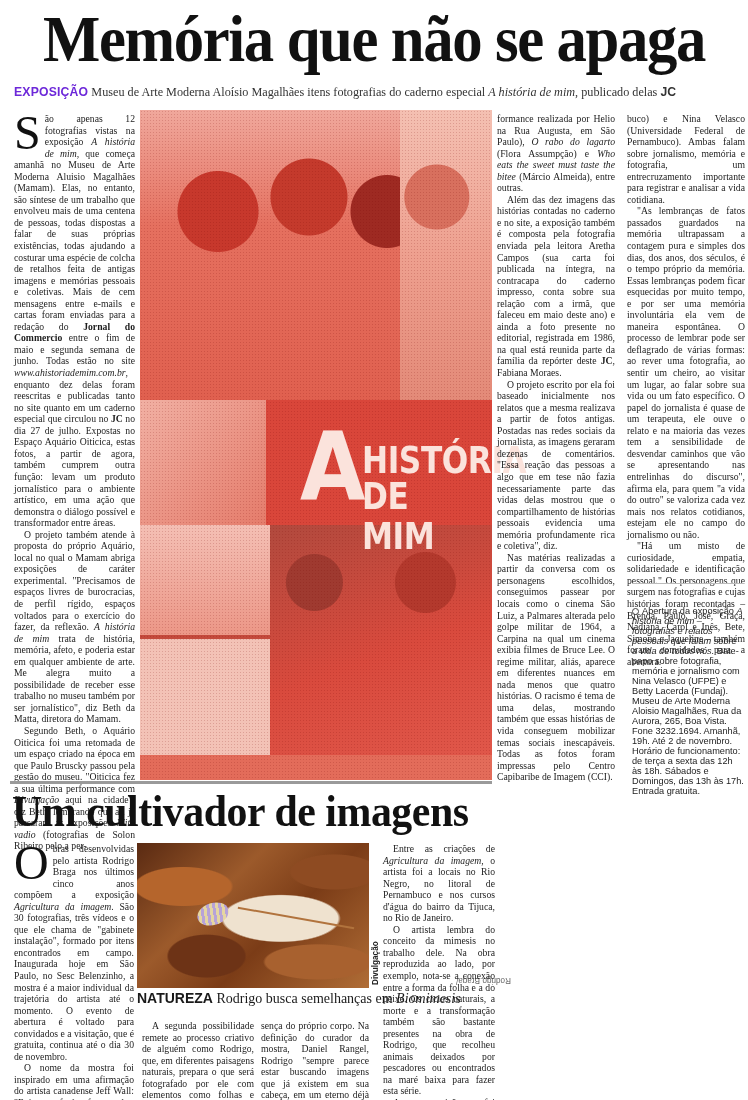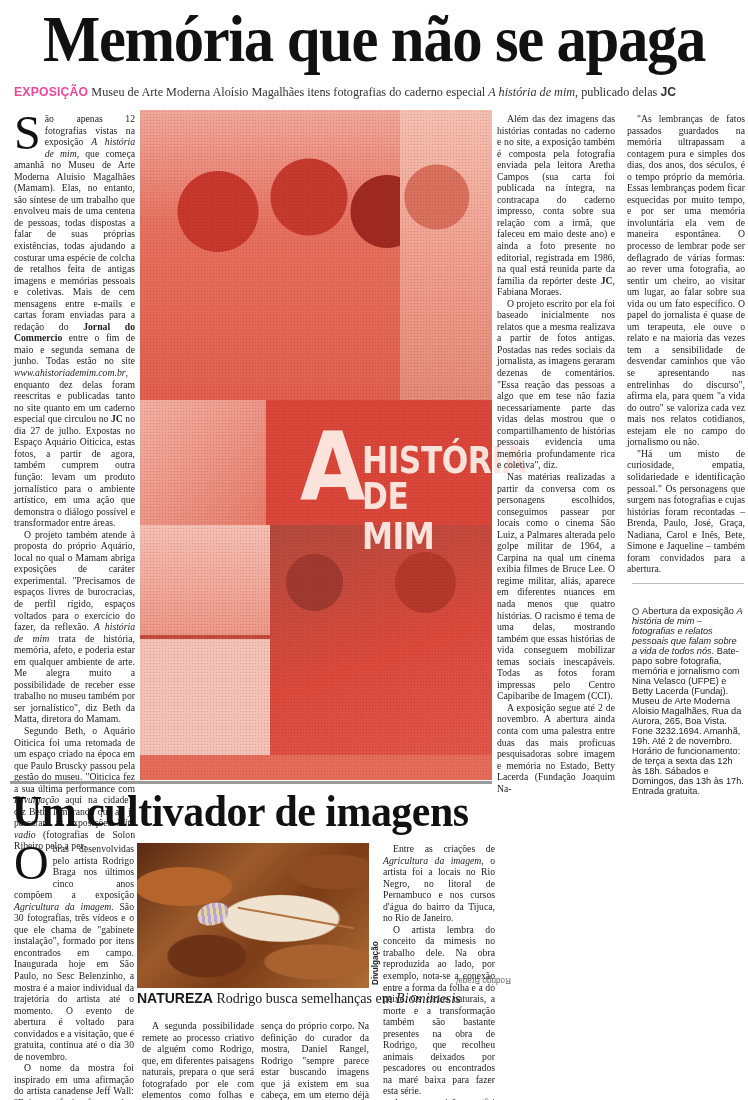--- a/index.html
+++ b/index.html
@@ -8,21 +8,21 @@
 
   .headline {
     position: absolute; left: 0; top: 4px; width: 748px; text-align: center;
     font-family: "Liberation Serif", serif; font-size: 66px; line-height: 70px;
     letter-spacing: -1.5px; color: #111; transform: scaleX(0.92); transform-origin: center;
   }
   .deck {
     position: absolute; left: 14px; top: 84px; width: 730px; font-size: 12.2px; line-height: 16px;
     color: #333; white-space: nowrap;
   }
-  .deck .kicker { font-family: "Liberation Sans", sans-serif; font-weight: bold; color: #ec4899; letter-spacing: 0.2px; }
+  .deck .kicker { font-family: "Liberation Sans", sans-serif; font-weight: bold; color: #6d28d9; letter-spacing: 0.2px; }
   .deck .jc { font-weight: bold; font-family: "Liberation Sans", sans-serif; }
 
   .col {
     position: absolute; font-size: 9.7px; line-height: 11.55px; text-align: justify;
     hyphens: auto; color: #1c1c1c;
   }
   .col p { text-indent: 10px; }
   .col p.first { text-indent: 0; }
   .dropcap {
     float: left; font-size: 48px; line-height: 38px; margin: 1px 4px 0 0; font-weight: normal; color: #111;
@@ -136,27 +136,28 @@
   <div class="halftone"></div>
 </div>
 
 <div class="title-overlay">
   <span class="big-a">A</span>
   <span class="l1">HISTÓRIA</span>
   <span class="l2">DE MIM</span>
 </div>
 
 <div class="col" style="left:497px; top:113px; width:118px;">
+  <p class="first"><span>formance realizada por Helio na Rua Augusta, em São Paulo), </span><i>O rabo do lagarto</i><span> (Flora Assumpção) e </span><i>Who eats the sweet must taste the bitee</i><span> (Márcio Almeida), entre outras.</span></p>
   <p><span>Além das dez imagens das histórias contadas no caderno e no site, a exposição também é composta pela fotografia enviada pela leitora Aretha Campos (sua carta foi publicada na íntegra, na contracapa do caderno impresso, conta sobre sua relação com a irmã, que faleceu em maio deste ano) e ainda a foto presente no editorial, registrada em 1986, na qual está reunida parte da família da repórter deste </span><b>JC</b><span>, Fabiana Moraes.</span></p>
   <p>O projeto escrito por ela foi baseado inicialmente nos relatos que a mesma realizava a partir de fotos antigas. Postadas nas redes sociais da jornalista, as imagens geraram dezenas de comentários. "Essa reação das pessoas a algo que em tese não fazia necessariamente parte das vidas delas mostrou que o compartilhamento de histórias pessoais evidencia uma memória profundamente rica e coletiva", diz.</p>
   <p>Nas matérias realizadas a partir da conversa com os personagens escolhidos, conseguimos passear por locais como o cinema São Luiz, a Palmares alterada pelo golpe militar de 1964, a Carpina na qual um cinema exibia filmes de Bruce Lee. O regime militar, aliás, aparece em diferentes nuances em nada menos que quatro histórias. O racismo é tema de uma delas, mostrando também que essas histórias de vida conseguem mobilizar temas sociais inescapáveis. Todas as fotos foram impressas pelo Centro Capibaribe de Imagem (CCI).</p>
-  <p>A exposição segue até 2 de novembro. A abertura ainda conta com uma palestra entre duas das mais proficuas pesquisadoras sobre imagem e memória no Estado, Betty Lacerda (Fundação Joaquim Na-</p>
 </div>
 
 <div class="col" style="left:627px; top:113px; width:118px;">
+  <p class="first">buco) e Nina Velasco (Universidade Federal de Pernambuco). Ambas falam sobre jornalismo, memória e fotografia, um entrecruzamento importante para registrar e analisar a vida cotidiana.</p>
   <p>"As lembranças de fatos passados guardados na memória ultrapassam a contagem pura e simples dos dias, dos anos, dos séculos, é o tempo próprio da memória. Essas lembranças podem ficar esquecidas por muito tempo, e por ser uma memória involuntária ela vem de maneira espontânea. O processo de lembrar pode ser deflagrado de várias formas: ao rever uma fotografia, ao sentir um cheiro, ao visitar um lugar, ao falar sobre sua vida ou um fato específico. O papel do jornalista é quase de um terapeuta, ele ouve o relato e na maioria das vezes tem a sensibilidade de desvendar caminhos que vão se apresentando nas entrelinhas do discurso", afirma ela, para quem "a vida do outro" se valoriza cada vez mais nos relatos cotidianos, estejam ele no campo do jornalismo ou não.</p>
   <p>"Há um misto de curiosidade, empatia, solidariedade e identificação pessoal." Os personagens que surgem nas fotografias e cujas histórias foram recontadas – Brenda, Paulo, José, Graça, Nadiana, Carol e Inês, Bete, Simone e Jaqueline – também foram convidados para a abertura.</p>
 </div>
 
 <div class="sidebar-rule"></div>
 <div class="infobox">
   <span class="circle"></span><span>Abertura da exposição </span><i>A história de mim – fotografias e relatos pessoais que falam sobre a vida de todos nós.</i><span> Bate-papo sobre fotografia, memória e jornalismo com Nina Velasco (UFPE) e Betty Lacerda (Fundaj). Museu de Arte Moderna Aloisio Magalhães, Rua da Aurora, 265, Boa Vista. Fone 3232.1694. Amanhã, 19h. Até 2 de novembro. Horário de funcionamento: de terça a sexta das 12h às 18h. Sábados e Domingos, das 13h às 17h. Entrada gratuita.</span>
 </div>
 
 <div class="section-rule"></div>

